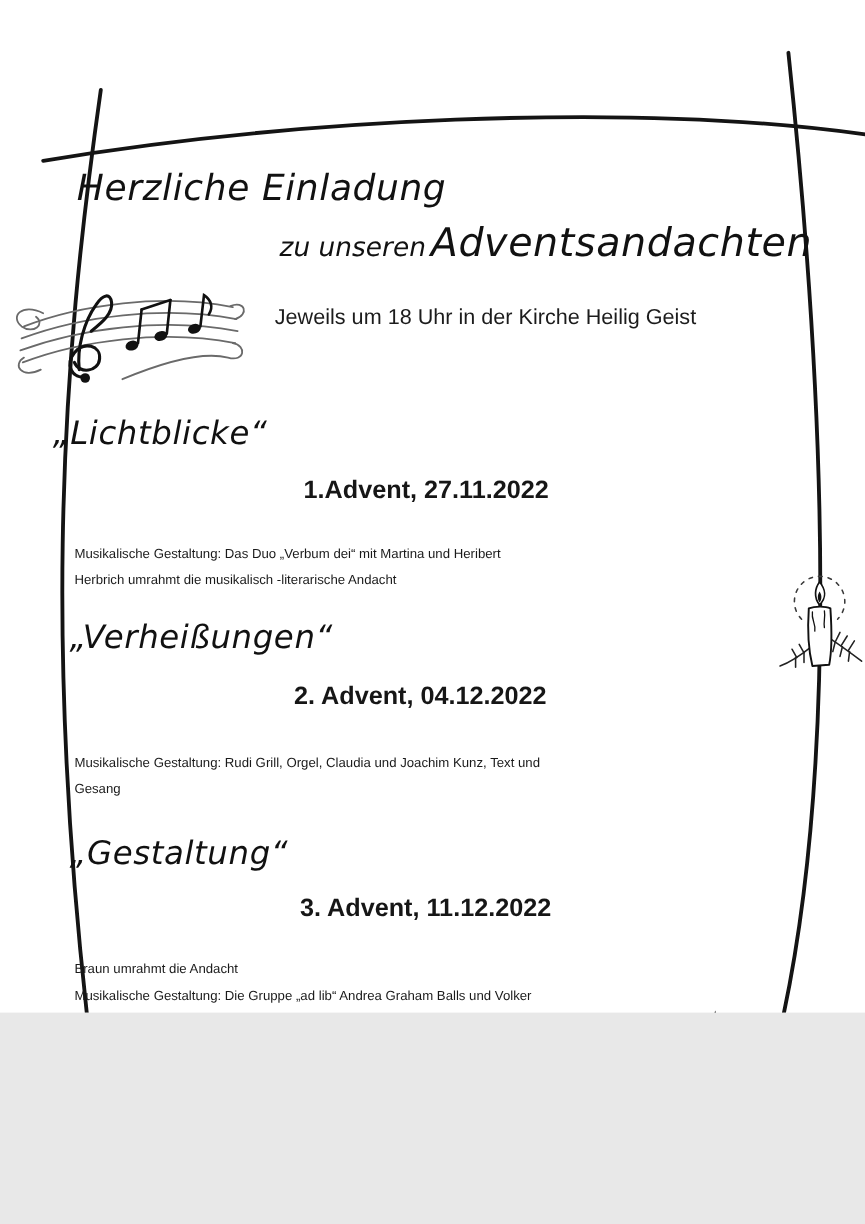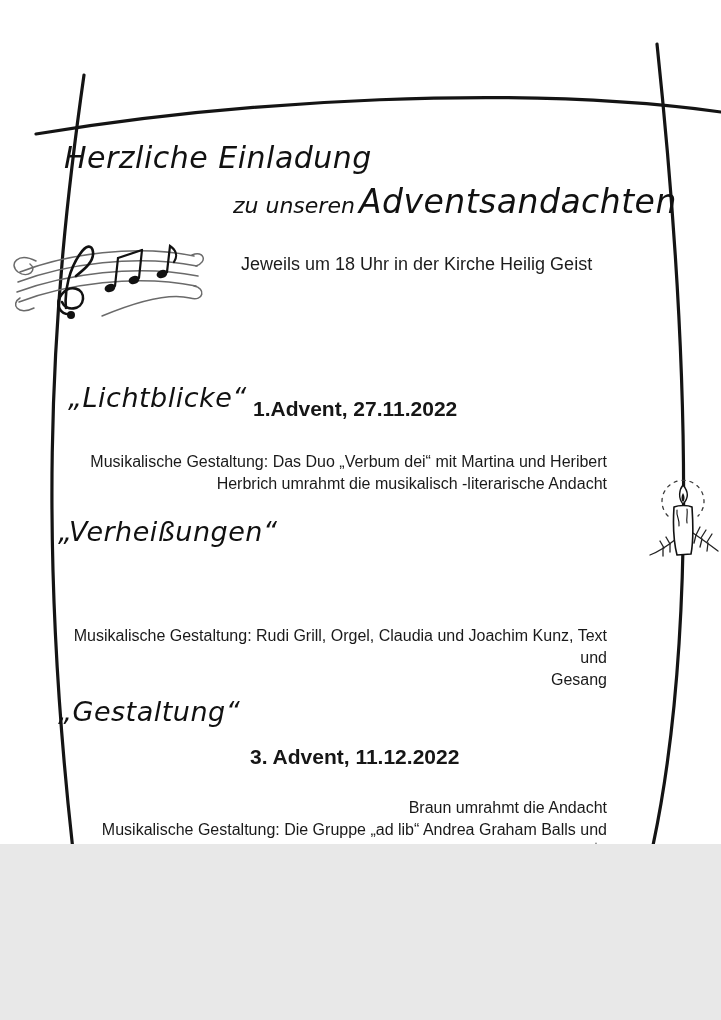--- a/index.html
+++ b/index.html
@@ -11,24 +11,24 @@
   .abs { position:absolute; }
   .hand {
     font-family:"DejaVu Sans", sans-serif;
     font-style:italic;
     color:#111;
   }
   .heading1 { left:64px; top:140px; font-size:30px; letter-spacing:0.5px; }
   .heading2 { left:233px; top:182px; display:flex; align-items:baseline; gap:4px; white-space:nowrap; }
   .heading2 .small { font-size:22px; }
   .heading2 .big   { font-size:33px; letter-spacing:0.5px; }
-  .subtitle { left:229px; top:254px; font-size:18px; color:#1c1c1c;margin-left:12px; }
+  .subtitle { left:229px; top:254px; font-size:18px; color:#1c1c1c; }
   .sec-title { font-size:27px; letter-spacing:0.5px; }
   .sec-date  { font-size:21px; font-weight:bold; white-space:nowrap; }
-  .sec-desc  { left:62px; width:545px; font-size:16px; line-height:22px; color:#1a1a1a;text-align:right; }
+  .sec-desc  { left:62px; width:545px; font-size:11px; line-height:22px; color:#1a1a1a; }
   #frame { left:0; top:0; pointer-events:none; }
   svg { display:block; }
 </style>
 </head>
 <body>
 
 <div id="page">
 
   <svg id="frame" class="abs" width="721" height="1020" viewBox="0 0 721 1020">
     <g stroke="#141414" stroke-width="3.2" fill="none" stroke-linecap="round">
@@ -70,21 +70,21 @@
       <ellipse cx="156" cy="46" rx="5.5" ry="4" transform="rotate(-18 156 46)"></ellipse>
     </g>
     <g stroke="#111" stroke-width="2.2" fill="none" stroke-linecap="round">
       <path d="M 109,58 L 112,30"></path>
       <path d="M 133,50 L 136,22"></path>
       <path d="M 112,30 L 136,22"></path>
       <path d="M 161,44 L 164,18 C 170,22 172,28 168,34"></path>
     </g>
   </svg>
 
-  <div class="abs hand sec-title" style="left:68px; top:346px;margin-top:36px;">„Lichtblicke“</div>
+  <div class="abs hand sec-title" style="left:44px; top:346px;">„Lichtblicke“</div>
   <div class="abs sec-date" style="left:253px; top:397px;">1.Advent, 27.11.2022</div>
   <div class="abs sec-desc" style="top:451px;">
     <div>Musikalische Gestaltung: Das Duo „Verbum dei“ mit Martina und Heribert</div>
     <div>Herbrich umrahmt die musikalisch -literarische Andacht</div>
   </div>
 
   <svg class="abs" style="left:646px; top:473px;" width="74" height="96" viewBox="0 0 74 96">
     <path d="M 22,43 A 21,21 0 1 1 52,43" fill="none" stroke="#3a3a3a" stroke-width="1.3" stroke-dasharray="3 5" stroke-linecap="round"></path>
     <g stroke="#222" stroke-width="1.3" fill="none" stroke-linecap="round">
       <path d="M 44,58 C 56,66 64,72 72,78"></path>
@@ -101,20 +101,21 @@
         <path d="M 17,75 L 17,83"></path>
     </g>
     <path d="M 37,12 C 42,18 43,25 37,31 C 32,25 33,17 37,12 Z" fill="#ffffff" stroke="#111" stroke-width="1.4"></path>
     <path d="M 37,20 C 39,23 39,27 37,29 C 35,27 35,23 37,20 Z" fill="#111"></path>
     <path d="M 28,34 C 33,32 42,32 46,34 C 47,49 48,66 45,81 L 31,82 C 27,66 27,49 28,34 Z" fill="#ffffff" stroke="#111" stroke-width="1.6" stroke-linejoin="round"></path>
     <path d="M 31,37 C 30,44 34,46 33,53" fill="none" stroke="#111" stroke-width="1.1" stroke-linecap="round"></path>
     <path d="M 41,36 C 42,42 40,45 41,50" fill="none" stroke="#111" stroke-width="1.1" stroke-linecap="round"></path>
   </svg>
 
   <div class="abs hand sec-title" style="left:58px; top:516px;">„Verheißungen“</div>
+  <div class="abs sec-date" style="left:245px; top:569px;">2. Advent, 04.12.2022</div>
   <div class="abs sec-desc" style="top:625px;">
     <div>Musikalische Gestaltung: Rudi Grill, Orgel, Claudia und Joachim Kunz, Text und</div>
     <div>Gesang</div>
   </div>
 
   <div class="abs hand sec-title" style="left:58px; top:696px;">„Gestaltung“</div>
   <div class="abs sec-date" style="left:250px; top:745px;">3. Advent, 11.12.2022</div>
   <div class="abs sec-desc" style="top:797px;">
     <div>Braun umrahmt die Andacht</div>
     <div>Musikalische Gestaltung: Die Gruppe „ad lib“ Andrea Graham Balls und Volker</div>

